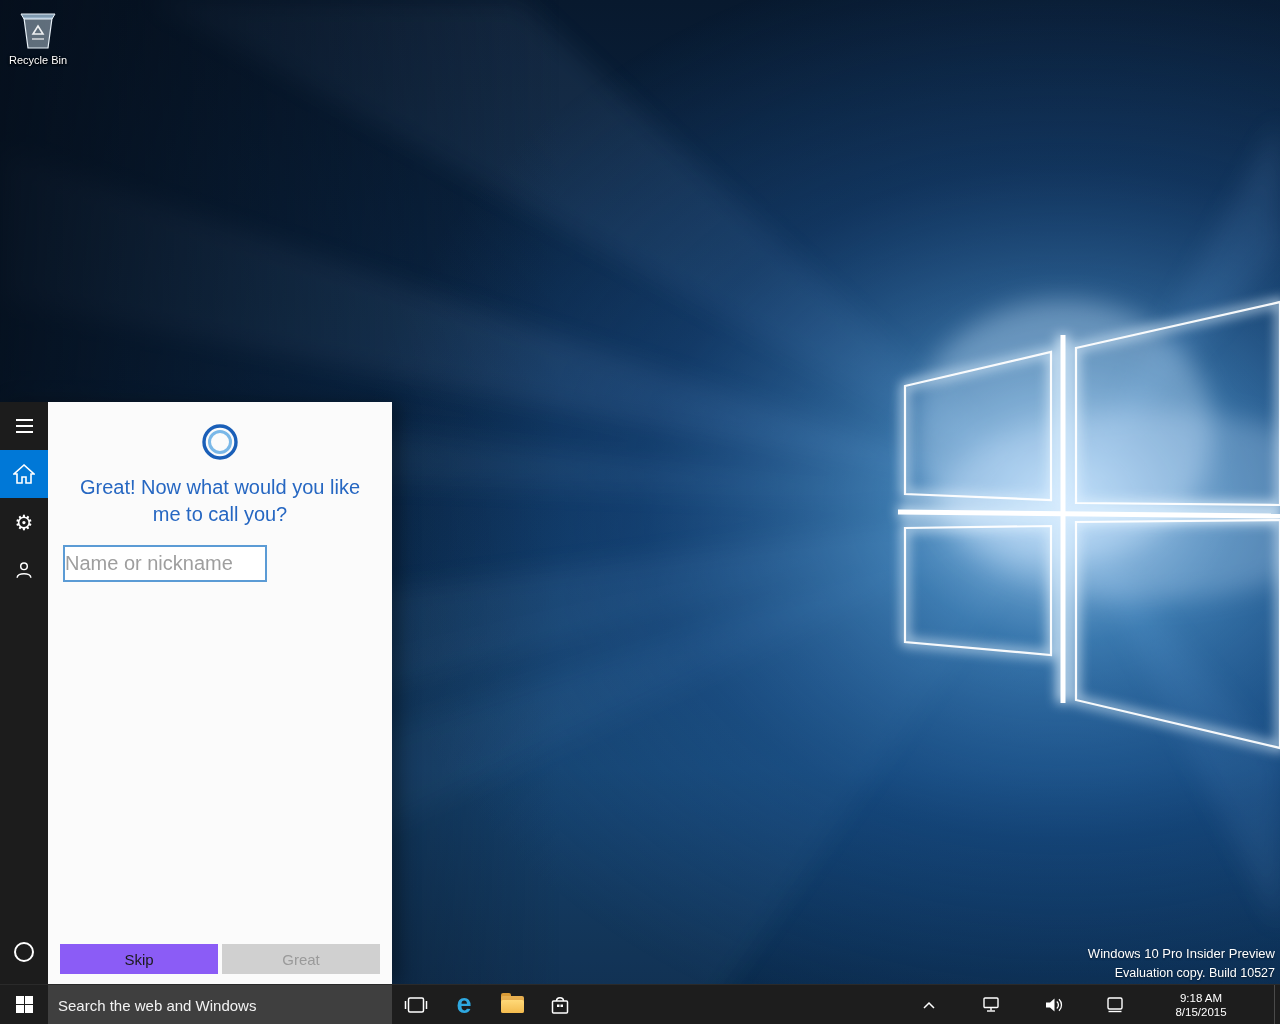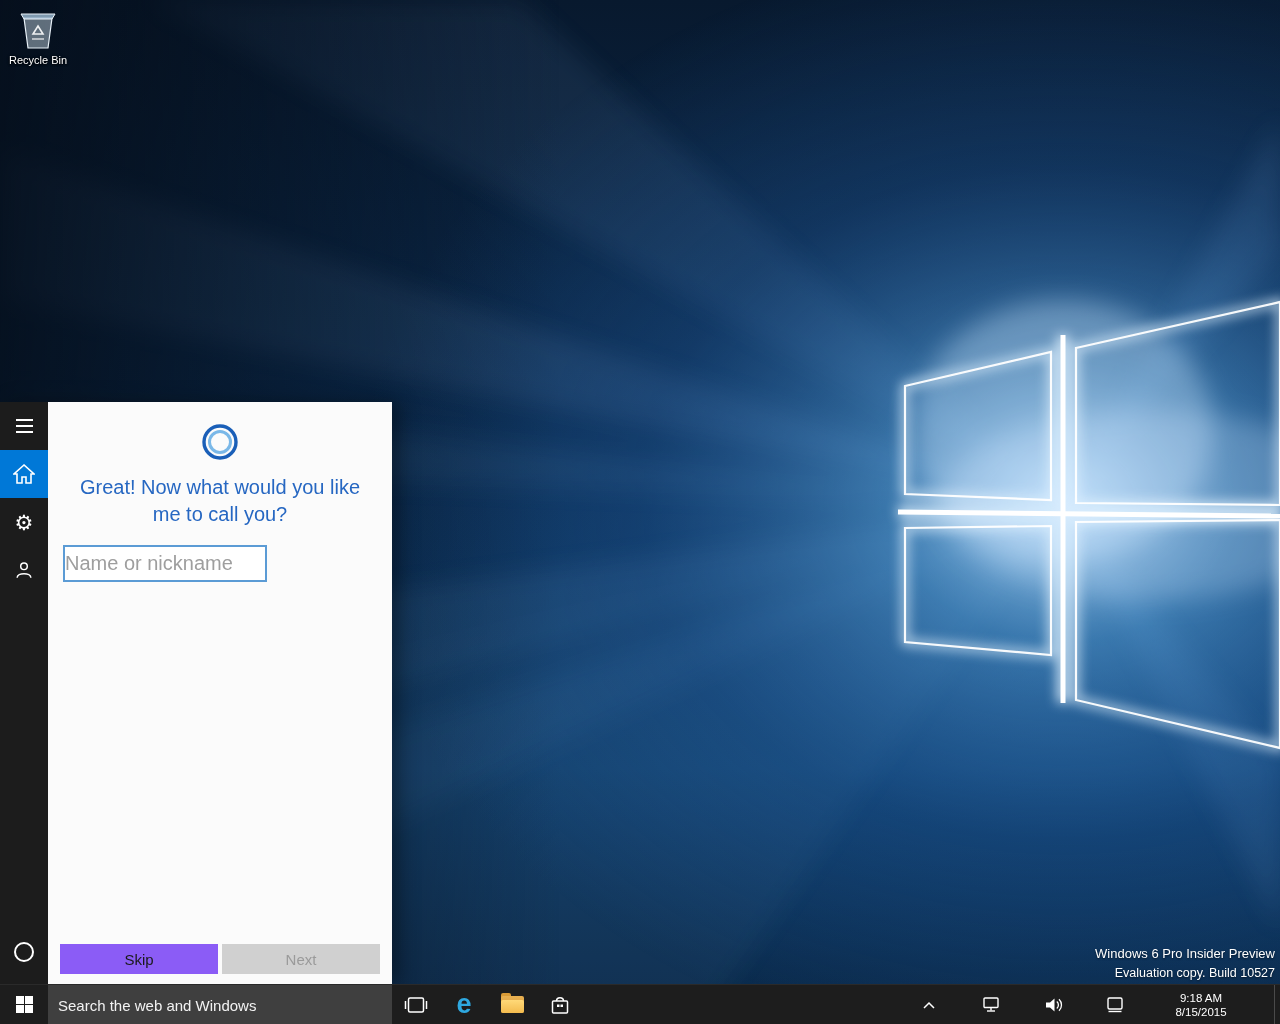--- a/index.html
+++ b/index.html
@@ -172,27 +172,27 @@
 
     <div class="cortana-panel">
       <svg class="cortana-logo" width="44" height="44" viewBox="0 0 44 44">
         <circle cx="22" cy="22" r="16" fill="none" stroke="#1a5fb8" stroke-width="3.4"></circle>
         <circle cx="22" cy="22" r="10.5" fill="none" stroke="#7ab8e8" stroke-width="3"></circle>
       </svg>
       <div class="cortana-heading">Great! Now what would you like me to call you?</div>
       <input class="name-input" type="text" placeholder="Name or nickname" style="">
       <div class="panel-footer">
         <button class="btn-skip">Skip</button>
-        <button class="btn-next">Next</button>
+        <button class="btn-next">Great</button>
       </div>
     </div>
   </div>
 
   <div class="build-watermark">
-    <div class="bw1">Windows 6 Pro Insider Preview</div>
+    <div class="bw1">Windows 10 Pro Insider Preview</div>
     <div class="bw2">Evaluation copy. Build 10527</div>
   </div>
 
   <div class="taskbar">
     <div class="tb-start">
       <svg width="17" height="17" viewBox="0 0 17 17">
         <rect x="0" y="0" width="8" height="8" fill="#fff"></rect>
         <rect x="9" y="0" width="8" height="8" fill="#fff"></rect>
         <rect x="0" y="9" width="8" height="8" fill="#fff"></rect>
         <rect x="9" y="9" width="8" height="8" fill="#fff"></rect>

